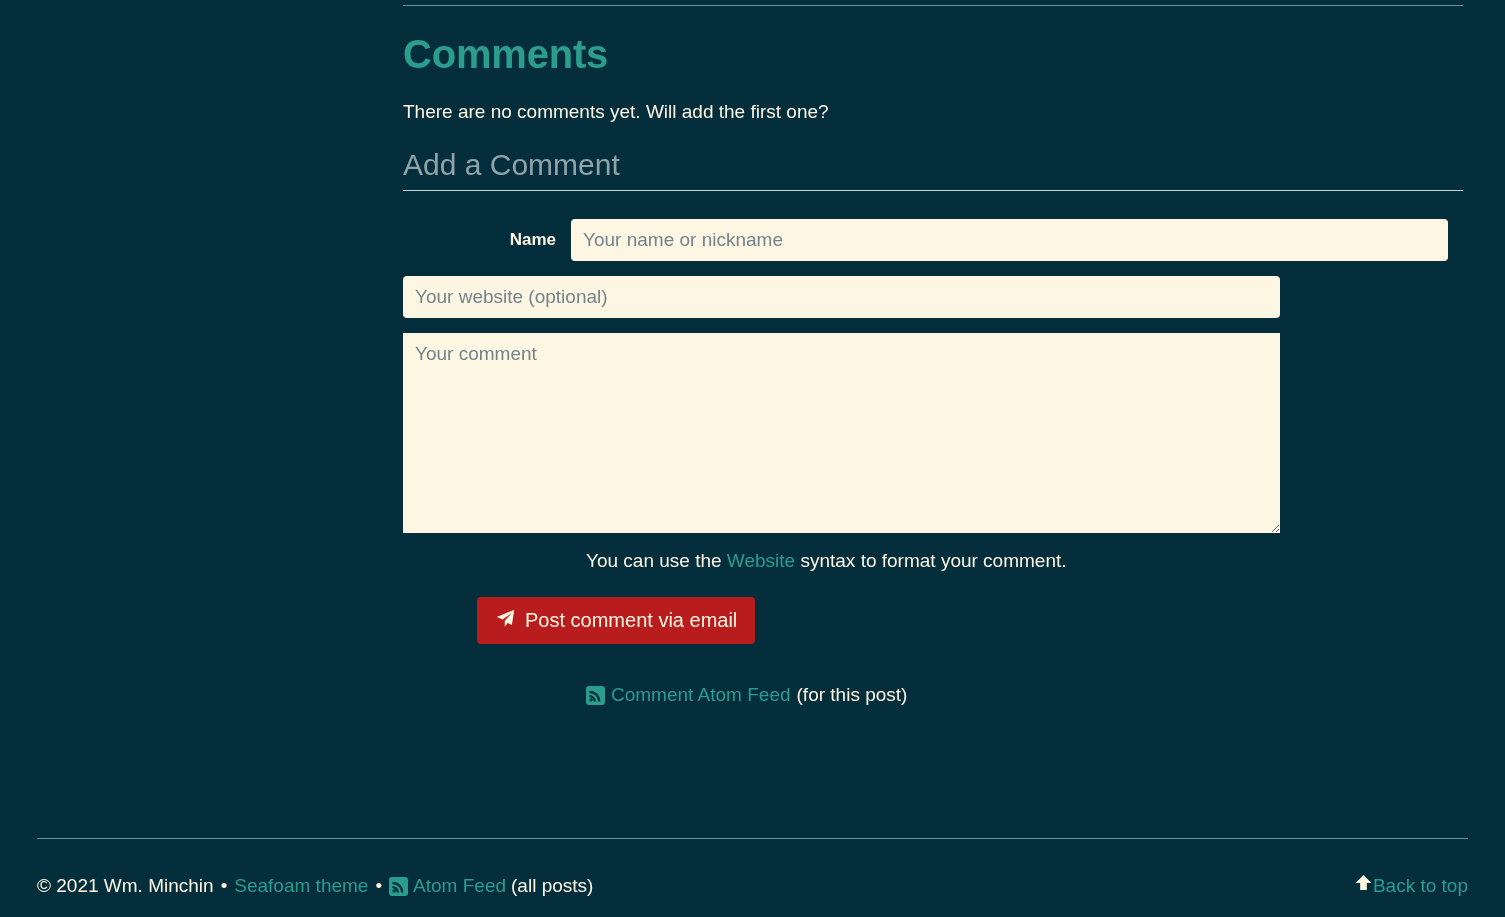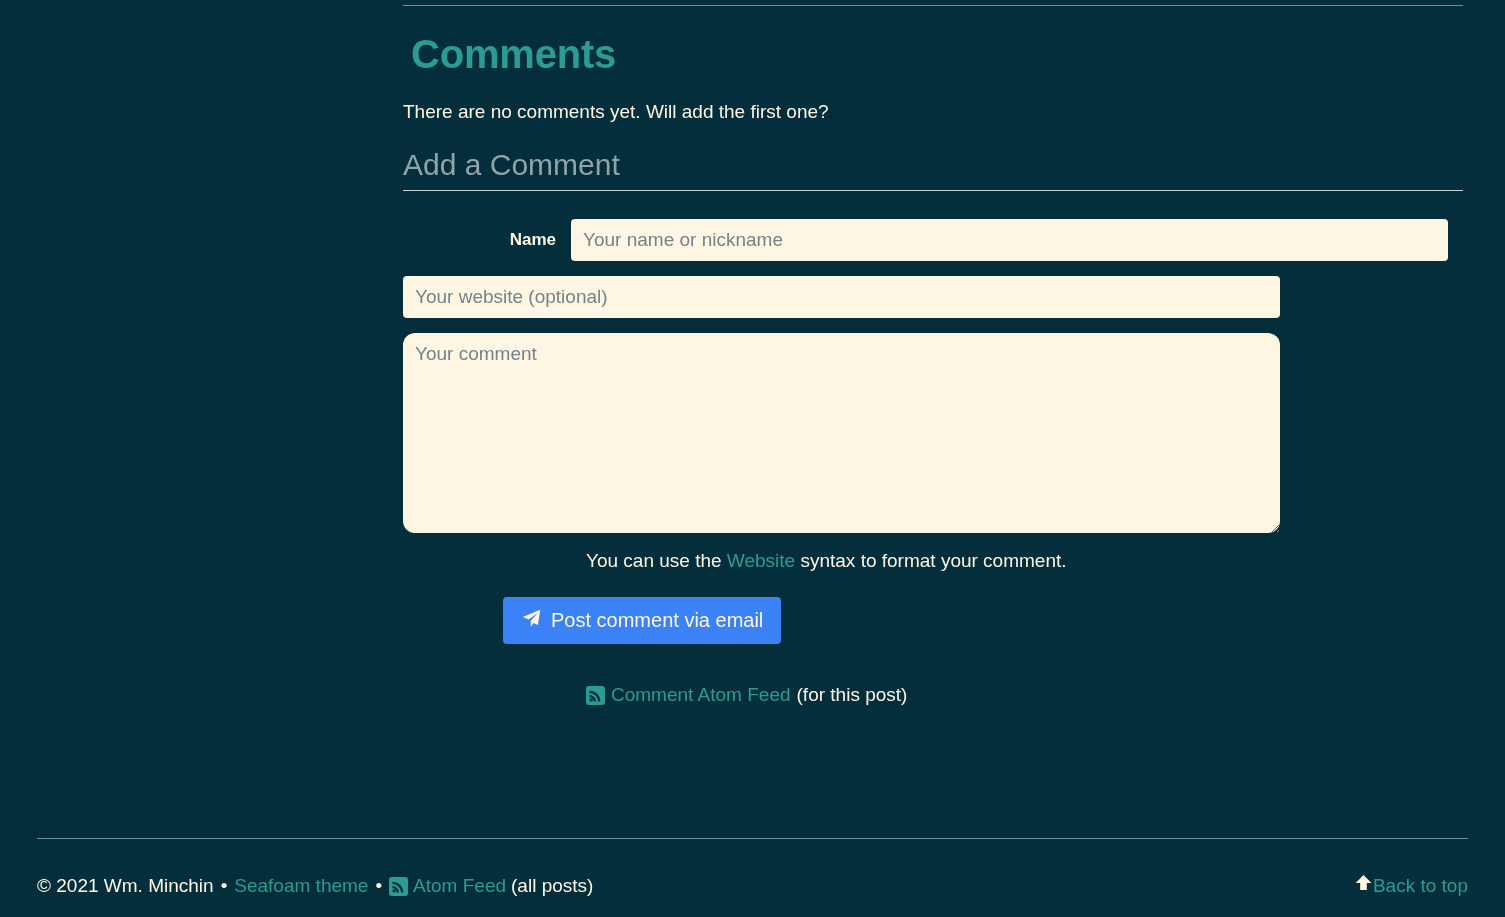--- a/index.html
+++ b/index.html
@@ -35,21 +35,21 @@
     height: 0;
     border: 0;
     border-top: 1px solid #6f8f96;
     margin: 5px 0 0 0;
     width: 1060px;
   }
   .comments-title {
     font-size: 40px;
     font-weight: bold;
     color: #2a9d8f;
-    margin: 24px 0 0 8px;
+    margin: 24px 0 0 0;
     line-height: 48px;
     letter-spacing: -0.2px;
   }
   .no-comments {
     font-size: 19px;
     color: #fdf6e3;
     margin: 21px 0 0 0;
     line-height: 26px;
   }
   .add-comment-heading {
@@ -96,21 +96,21 @@
     color: #33464f;
     outline: none;
   }
   .text-input::placeholder { color: #74838c; opacity: 1; }
   .textarea-input {
     display: block;
     width: 877px;
     height: 200px;
     background: #fdf6e3;
     border: 0;
-    border-radius: 12px;
+    border-radius: 0;
     padding: 10px 12px;
     font-family: "Liberation Sans", sans-serif;
     font-size: 19px;
     color: #33464f;
     outline: none;
     resize: vertical;
   }
   .textarea-input::placeholder { color: #74838c; opacity: 1; }
 
   .markdown-note {
@@ -119,26 +119,26 @@
     font-size: 19px;
     color: #fdf6e3;
     line-height: 26px;
   }
   .link-teal {
     color: #2a9d8f;
     text-decoration: none;
   }
 
   .post-button {
-    margin-left: 100px;
+    margin-left: 74px;
     margin-top: 23px;
     display: inline-flex;
     align-items: center;
     gap: 9px;
-    background: #3b82f6;
+    background: #b91c1c;
     color: #fdf6e3;
     border: 0;
     border-radius: 4px;
     height: 47px;
     padding: 0 18px;
     font-family: "Liberation Sans", sans-serif;
     font-size: 20px;
     cursor: pointer;
   }
   .plane-icon { display: block; }

